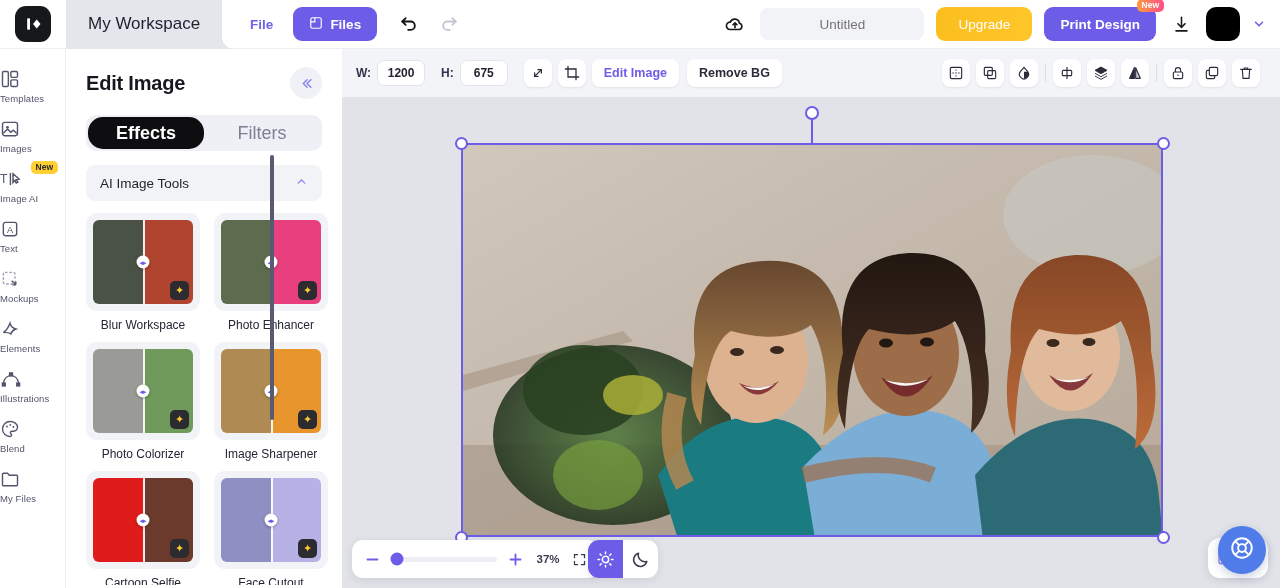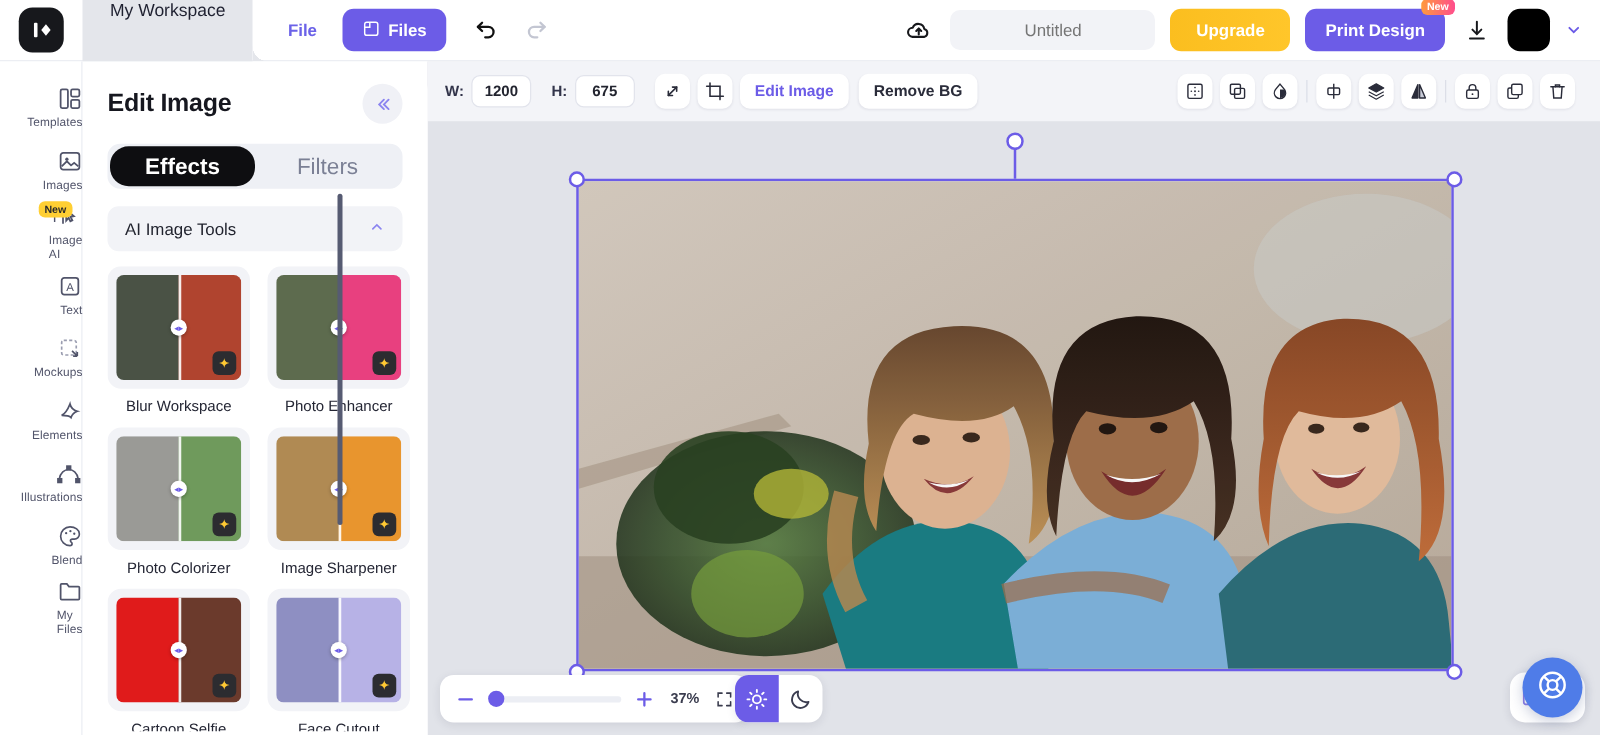--- a/index.html
+++ b/index.html
@@ -20,21 +20,21 @@
   }
   .logo-box {
     width: 66px; height: 49px; display: flex; align-items: center; justify-content: center;
   }
   .logo-sq {
     width: 36px; height: 36px; border-radius: 11px; background: #17181c;
     display: flex; align-items: center; justify-content: center;
   }
   .ws-tab {
     height: 49px; padding: 0 22px; background: #e4e6eb;
-    display: flex; font-size: 14px; color: #1e2030;
+    display: flex; align-items: center; font-size: 17px; color: #1e2030;
     border-radius: 0 0 0 0;
   }
   .ws-tab-wrap { position: relative; }
   .ws-tab-wrap:after{
     content:""; position:absolute; right:-12px; bottom:0; width:12px; height:12px;
     background:#e4e6eb;
     -webkit-mask: radial-gradient(circle 12px at 12px 0, transparent 98%, #000 100%);
             mask: radial-gradient(circle 12px at 12px 0, transparent 98%, #000 100%);
   }
   .file-btn {
@@ -54,21 +54,21 @@
   }
   .cloud-ic { width: 26px; height: 26px; display:flex; align-items:center; justify-content:center; cursor:pointer;}
   .title-input {
     width: 164px; height: 32px; border-radius: 8px; background: #f2f3f7;
     border: none; text-align: center; font-size: 13.5px; color: #8a8fa3;
     font-family: inherit; outline: none;
   }
   .upgrade-btn {
     width: 96px; height: 34px; border-radius: 9px; border: none;
     background: linear-gradient(90deg,#fbbe1f,#ffc62a);
-    color: #fff; font-weight: bold; font-size: 13.5px; cursor: pointer; font-family: inherit;
+    color: #fff; font-weight: normal; font-size: 13.5px; cursor: pointer; font-family: inherit;
   }
   .print-wrap { position: relative; }
   .print-btn {
     height: 34px; padding: 0 16px; border-radius: 9px; border: none;
     background: #6c5ce7; color: #fff; font-weight: bold; font-size: 13.5px;
     cursor: pointer; font-family: inherit;
   }
   .new-badge {
     position: absolute; top: -8px; right: -8px;
     background: linear-gradient(90deg,#ff9a3d,#ff4d8d);
@@ -79,22 +79,22 @@
   .avatar { width: 34px; height: 34px; border-radius: 10px; background: #000; cursor: pointer; }
   .chev { color: #6c5ce7; cursor: pointer; display:flex; }
 
   
   .rail {
     position: absolute; top: 49px; left: 0; width: 66px; height: 539px;
     background: #fff; border-right: 1px solid #eceef3; padding-top: 12px; z-index: 30;
   }
   .rail-item {
     position: relative; width: 66px; height: 49px; margin-bottom: 1px;
-    display: flex; flex-direction: column; align-items: flex-end; justify-content: center;
-    cursor: pointer; gap: 3px; padding-left: 48px;
+    display: flex; flex-direction: column; align-items: flex-start; justify-content: center;
+    cursor: pointer; gap: 3px;
   }
   .rail-item .lbl { font-size: 9.5px; color: #51546a; letter-spacing: .1px; }
   .rail-item .ic { height: 22px; display: flex; align-items: center; justify-content: center; }
   .rail-new {
     position: absolute; top: 0px; right: 8px; background: #ffcf33; color: #2b2b2b;
     font-size: 8.5px; font-weight: bold; padding: 2px 5px; border-radius: 5px; line-height: 1.1;
   }
 
   
   .panel {

